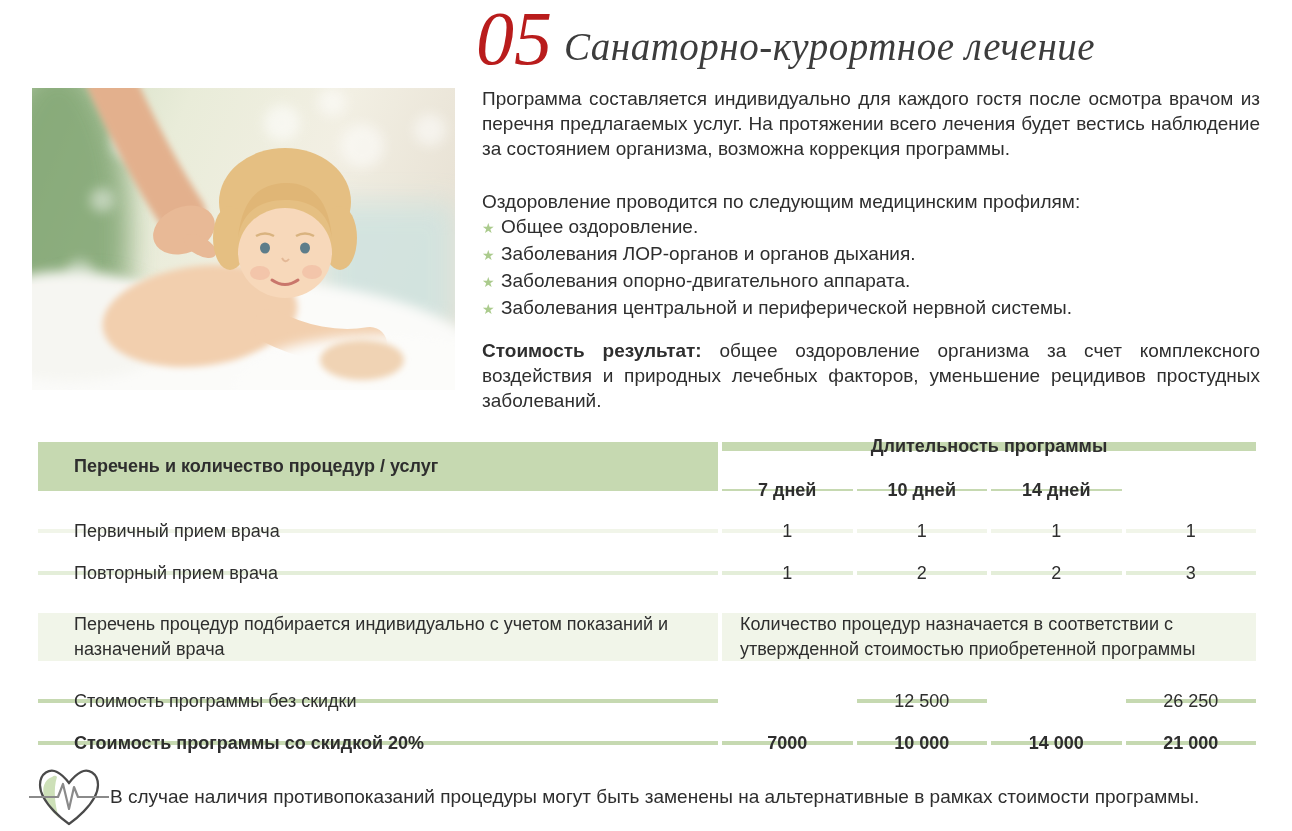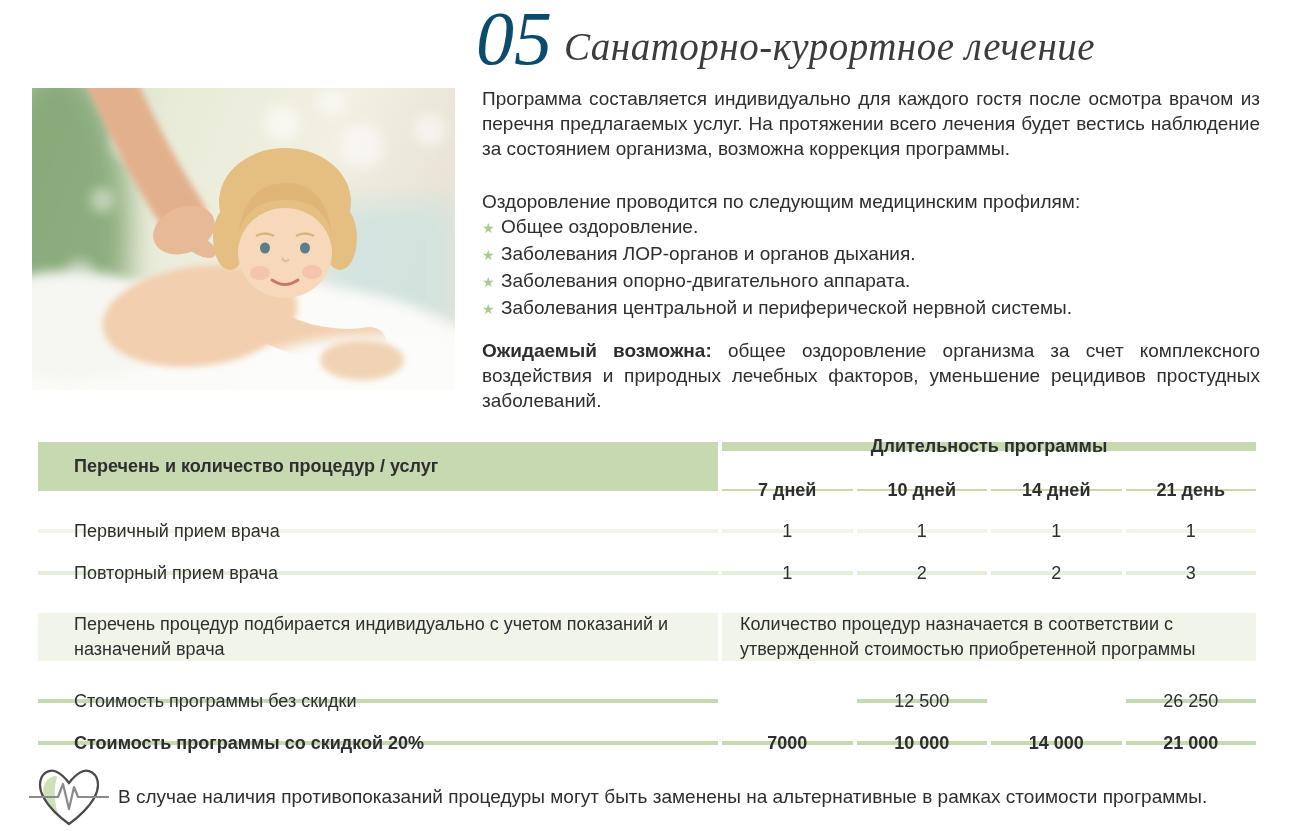--- a/index.html
+++ b/index.html
@@ -5,21 +5,21 @@
   * { margin:0; padding:0; box-sizing:border-box; }
   html,body { background:#ffffff; }
   .page {
     position:relative; width:1292px; height:831px; background:#fff;
     font-family:"Liberation Sans", sans-serif; color:#2e2e2e; overflow:hidden;
   }
   
   .header { position:absolute; left:476px; top:0; display:flex; align-items:flex-start; }
   .section-num {
     font-family:"Liberation Serif", serif; font-style:italic;
-    font-size:76px; line-height:76px; color:#0c4a6e; font-weight:normal;
+    font-size:76px; line-height:76px; color:#b91c1c; font-weight:normal;
   }
   .page-title {
     font-family:"Liberation Serif", serif; font-style:italic; font-weight:normal;
     font-size:39px; color:#3c3c3c; margin:24px 0 0 12px; letter-spacing:0.5px;
   }
   
   .photo { position:absolute; left:32px; top:88px; width:423px; height:302px; overflow:hidden; }
   .photo svg { display:block; }
   
   .content { position:absolute; left:482px; top:86px; width:778px; font-size:19px; line-height:25px; }
@@ -41,21 +41,21 @@
   .green { background:#c6d9b1; }
   .light { background:#f1f5e9; }
   .mid   { background:#e4eed9; }
   .label { justify-content:flex-start; padding-left:36px; padding-right:16px; }
   .bold  { font-weight:bold; }
   .head-col1 { grid-column:1; grid-row:1/3; }
   .head-duration { grid-column:2/6; grid-row:1; }
   .span-cell { grid-column:2/6; justify-content:flex-start; padding:0 20px 0 18px; line-height:25px; }
   .tall-label { line-height:25px; }
   
-  .footer { position:absolute; left:28px; top:764px; width:1240px; display:flex; align-items:center; gap:8px; }
+  .footer { position:absolute; left:28px; top:764px; width:1240px; display:flex; align-items:center; gap:0; }
   .footer-text { font-size:19px; line-height:24px; }
   .heart-icon { flex:0 0 82px; }
 </style>
 </head>
 <body>
 
 <div class="page">
 
   <div class="header">
     <span class="section-num">05</span>
@@ -140,33 +140,32 @@
       <li>
         <span class="star">★</span>
         <span>Заболевания опорно-двигательного аппарата.</span>
       </li>
       <li>
         <span class="star">★</span>
         <span>Заболевания центральной и периферической нервной системы.</span>
       </li>
     </ul>
     <p class="para result">
-      <b>Ожидаемый возможна:</b>
+      <b>Стоимость результат:</b>
       <span>общее оздоровление организма за счет комплексного воздействия и природных лечебных факторов, уменьшение рецидивов простудных заболеваний.</span>
     </p>
   </div>
 
   <div class="ptable">
     <div class="cell green label bold head-col1">Перечень и количество процедур / услуг</div>
     <div class="cell green bold head-duration">Длительность программы</div>
 
     <div class="cell green bold" style="grid-row:2;grid-column:2">7 дней</div>
     <div class="cell green bold" style="grid-row:2;grid-column:3">10 дней</div>
     <div class="cell green bold" style="grid-row:2;grid-column:4">14 дней</div>
-    <div class="cell green bold" style="grid-row:2;grid-column:5">21 день</div>
 
     <div class="cell light label" style="grid-row:3">Первичный прием врача</div>
     <div class="cell light" style="grid-row:3;grid-column:2">1</div>
     <div class="cell light" style="grid-row:3;grid-column:3">1</div>
     <div class="cell light" style="grid-row:3;grid-column:4">1</div>
     <div class="cell light" style="grid-row:3;grid-column:5">1</div>
 
     <div class="cell mid label" style="grid-row:4">Повторный прием врача</div>
     <div class="cell mid" style="grid-row:4;grid-column:2">1</div>
     <div class="cell mid" style="grid-row:4;grid-column:3">2</div>

